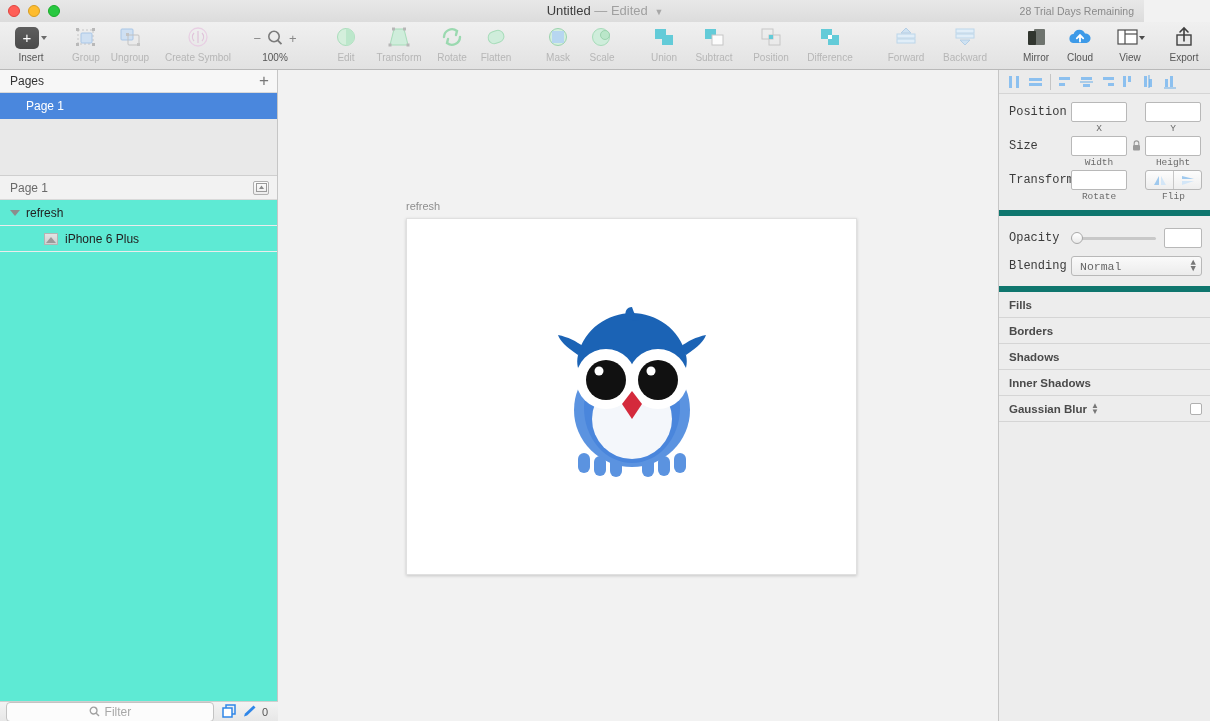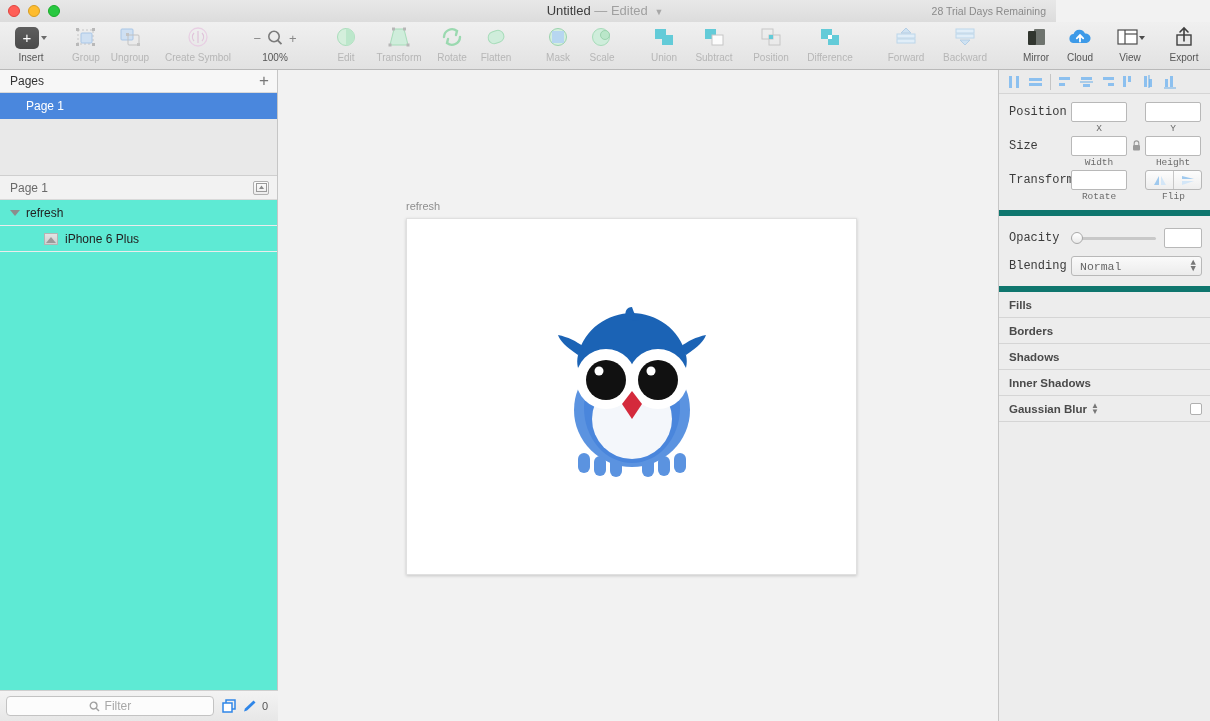--- a/index.html
+++ b/index.html
@@ -6,21 +6,21 @@
   html, body {
     width: 1210px; height: 721px;
     font-family: "Liberation Sans", sans-serif;
     background: #f2f2f2; overflow: hidden;
     -webkit-font-smoothing: antialiased;
   }
   .app { position: relative; width: 1210px; height: 721px; }
 
   
   .titlebar {
-    position: absolute; top: 0; left: 0; width: 1056px; height: 22px;
+    position: absolute; top: 0; left: 0; width: 1144px; height: 22px;
     background: linear-gradient(#e8e8e8, #dcdcdc);
   }
   .traffic { position: absolute; top: 5px; left: 8px; display: flex; gap: 8px; }
   .light { width: 12px; height: 12px; border-radius: 50%; }
   .light.red { background: #ff5f57; border: 0.5px solid #e0443e; }
   .light.yellow { background: #febc2e; border: 0.5px solid #d79d21; }
   .light.green { background: #28c840; border: 0.5px solid #1aab29; }
   .doc-title {
     position: absolute; top: 3px; left: 0; width: 1210px; text-align: center;
     font-size: 13px; color: #3c3c3c;
@@ -96,21 +96,21 @@
   .img-ico {
     width: 14px; height: 12px; background: linear-gradient(#e3e3e3,#cfcfcf);
     border: 1px solid #b4b4b4; margin: 0 7px 0 44px; position: relative; overflow: hidden;
   }
   .img-ico:after {
     content: ''; position: absolute; left: 1px; bottom: 1px;
     border-left: 5px solid transparent; border-right: 5px solid transparent;
     border-bottom: 6px solid #9a9a9a;
   }
   .filter-bar {
-    position: absolute; bottom: 0; left: 0; width: 278px; height: 31px;
+    position: absolute; bottom: 0; left: 0; width: 278px; height: 20px;
     background: linear-gradient(#f3f3f3,#e7e7e7); border-top: 1px solid #cfcfcf;
     display: flex; align-items: center; padding: 0 6px;
   }
   .filter-input {
     flex: 1; height: 20px; border-radius: 4px; border: 1px solid #c3c3c3;
     background: #fcfcfc; display: flex; align-items: center; justify-content: center;
     gap: 5px; font-size: 12px; color: #a8a8a8;
   }
   .filter-right { display: flex; align-items: center; gap: 4px; padding: 0 4px 0 8px; }
 

